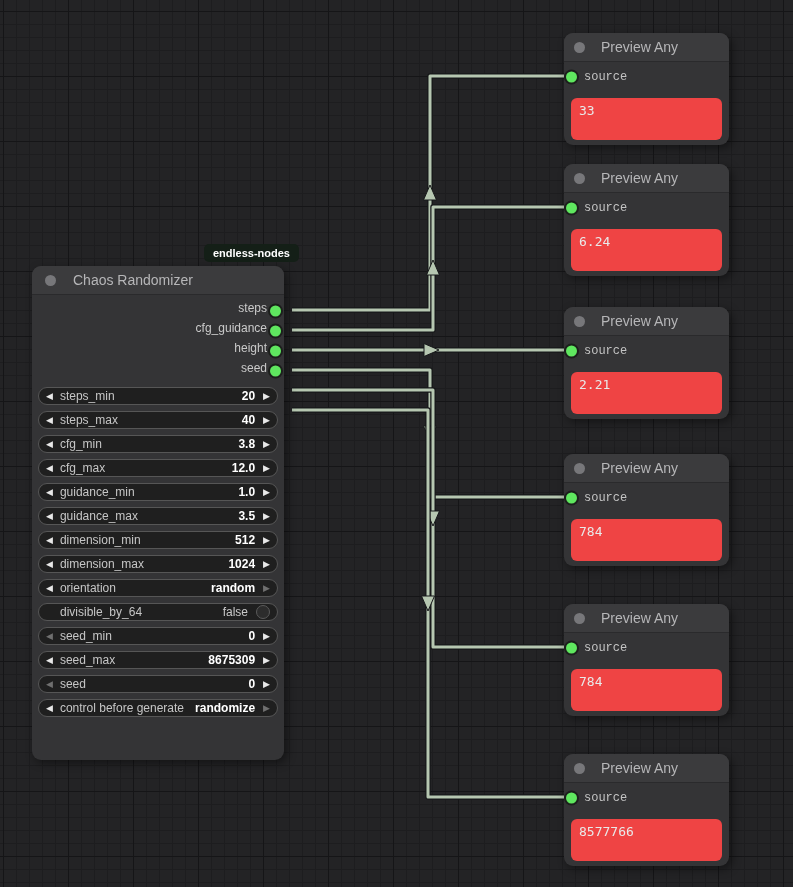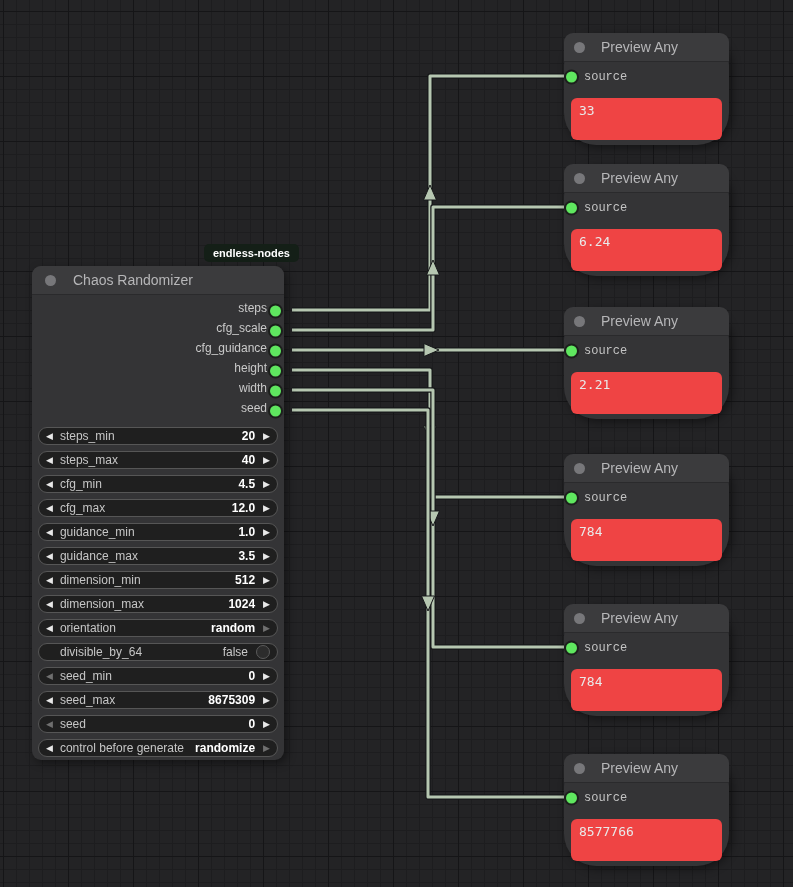--- a/index.html
+++ b/index.html
@@ -47,21 +47,21 @@
   .w-value{color:#ffffff;font-size:12px;font-weight:700;margin-left:auto;margin-right:8px;white-space:nowrap;}
   .toggle-label{margin-left:14px;}
   .toggle-knob{width:14px;height:14px;border-radius:50%;background:#2c2c2c;
         border:1px solid #5a5a5a;box-sizing:border-box;flex:0 0 auto;}
 
   
   #badge{position:absolute;right:494px;top:244px;background:#141f17;color:#ffffff;
         font-size:11px;font-weight:700;padding:3px 9px;border-radius:5px;white-space:nowrap;}
 
   
-  .preview{left:564px;width:165px;height:112px;border-radius:32px;}
+  .preview{left:564px;width:165px;height:112px;}
   .preview .collapse-dot{margin-left:10px;}
   .preview .node-title{margin-left:16px;}
   .src-row{position:relative;height:22px;margin-top:4px;display:flex;align-items:center;}
   .in-port{position:absolute;left:2px;top:50%;transform:translateY(-50%);}
   .src-label{color:#c3c3c3;font-size:12px;margin-left:20px;font-family:Liberation Mono, monospace;}
   .preview-box{margin:10px 7px 0 7px;height:42px;background:#ef4444;border-radius:6px;
         padding:5px 8px;box-sizing:border-box;color:#e9e9e9;
         font-family:"DejaVu Sans Mono",monospace;font-size:13px;overflow:hidden;}
   .p1{top:33px;} .p2{top:164px;} .p3{top:307px;} .p4{top:454px;} .p5{top:604px;} .p6{top:754px;}
 </style>
@@ -109,36 +109,28 @@
     <div class="node-header">
       <span class="collapse-dot"></span>
       <span class="node-title">Chaos Randomizer</span>
     </div>
     <div class="outputs">
       <div class="out-row">
         <span class="out-label">steps</span>
         <span class="port out-port"></span>
       </div>
       <div class="out-row">
-        <span class="out-label">cfg_scale</span>
-        <span class="port out-port"></span>
-      </div>
-      <div class="out-row">
         <span class="out-label">cfg_guidance</span>
         <span class="port out-port"></span>
       </div>
       <div class="out-row">
         <span class="out-label">height</span>
         <span class="port out-port"></span>
       </div>
       <div class="out-row">
-        <span class="out-label">width</span>
-        <span class="port out-port"></span>
-      </div>
-      <div class="out-row">
         <span class="out-label">seed</span>
         <span class="port out-port"></span>
       </div>
     </div>
     <div class="widgets">
       <div class="w-row">
           <div class="pill">
         <span class="arrow">◀</span>
         <span class="w-label">steps_min</span>
         <span class="w-value">20</span>
@@ -150,21 +142,21 @@
         <span class="arrow">◀</span>
         <span class="w-label">steps_max</span>
         <span class="w-value">40</span>
         <span class="arrow">▶</span>
       </div>
         </div>
       <div class="w-row">
           <div class="pill">
         <span class="arrow">◀</span>
         <span class="w-label">cfg_min</span>
-        <span class="w-value">4.5</span>
+        <span class="w-value">3.8</span>
         <span class="arrow">▶</span>
       </div>
         </div>
       <div class="w-row">
           <div class="pill">
         <span class="arrow">◀</span>
         <span class="w-label">cfg_max</span>
         <span class="w-value">12.0</span>
         <span class="arrow">▶</span>
       </div>

